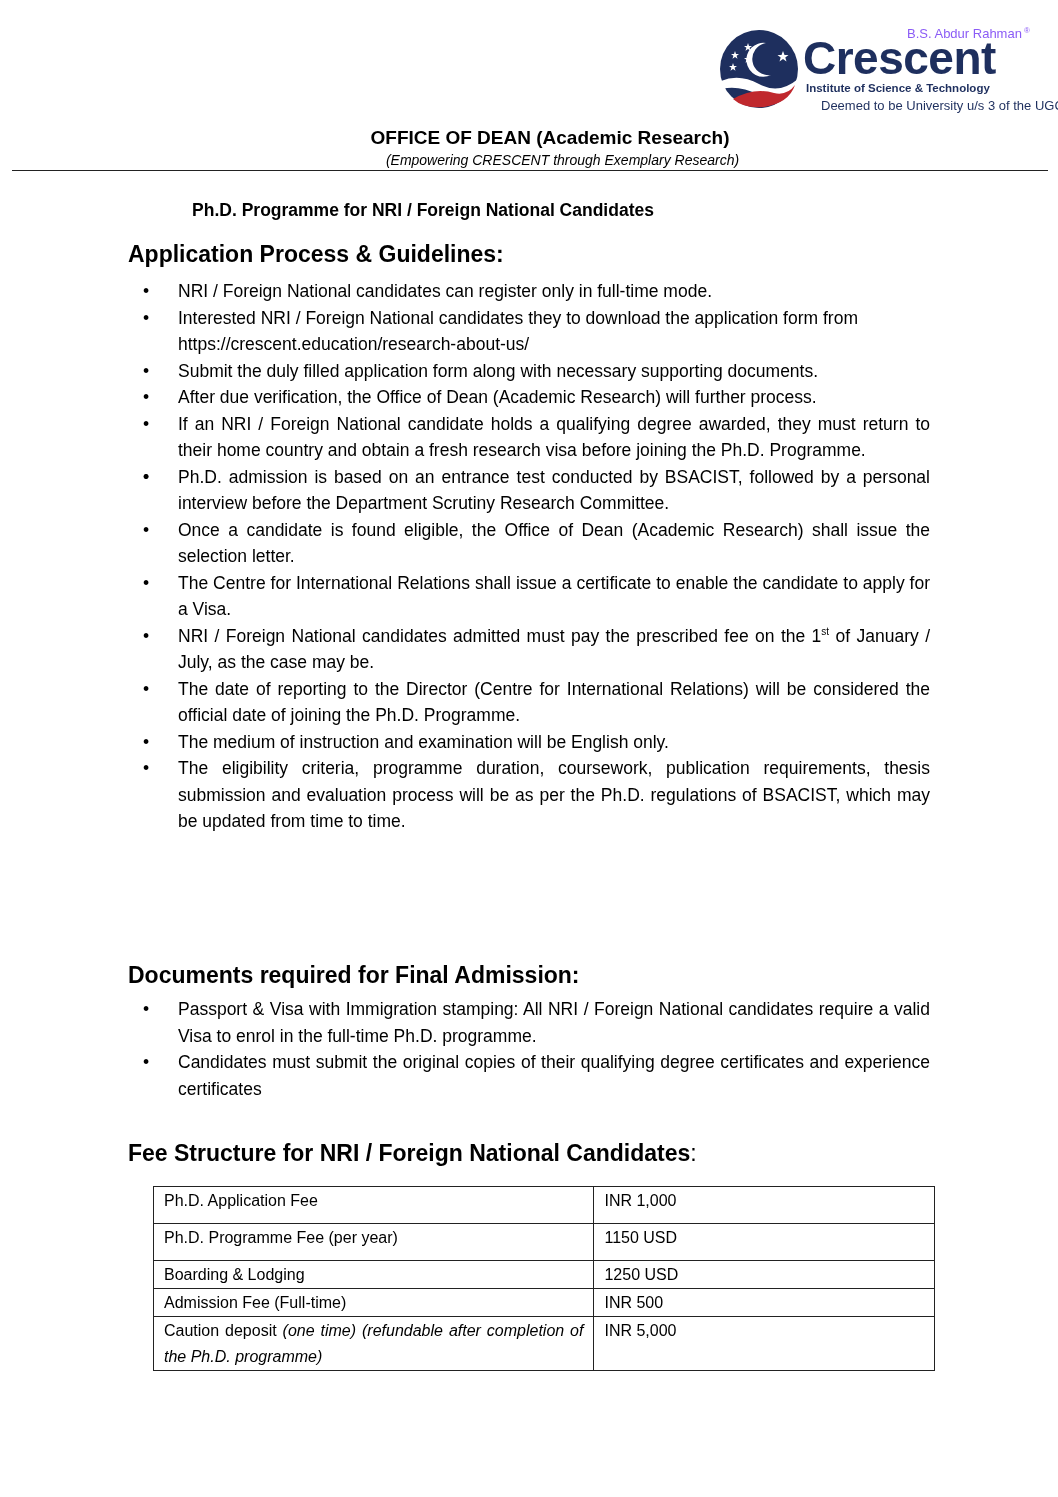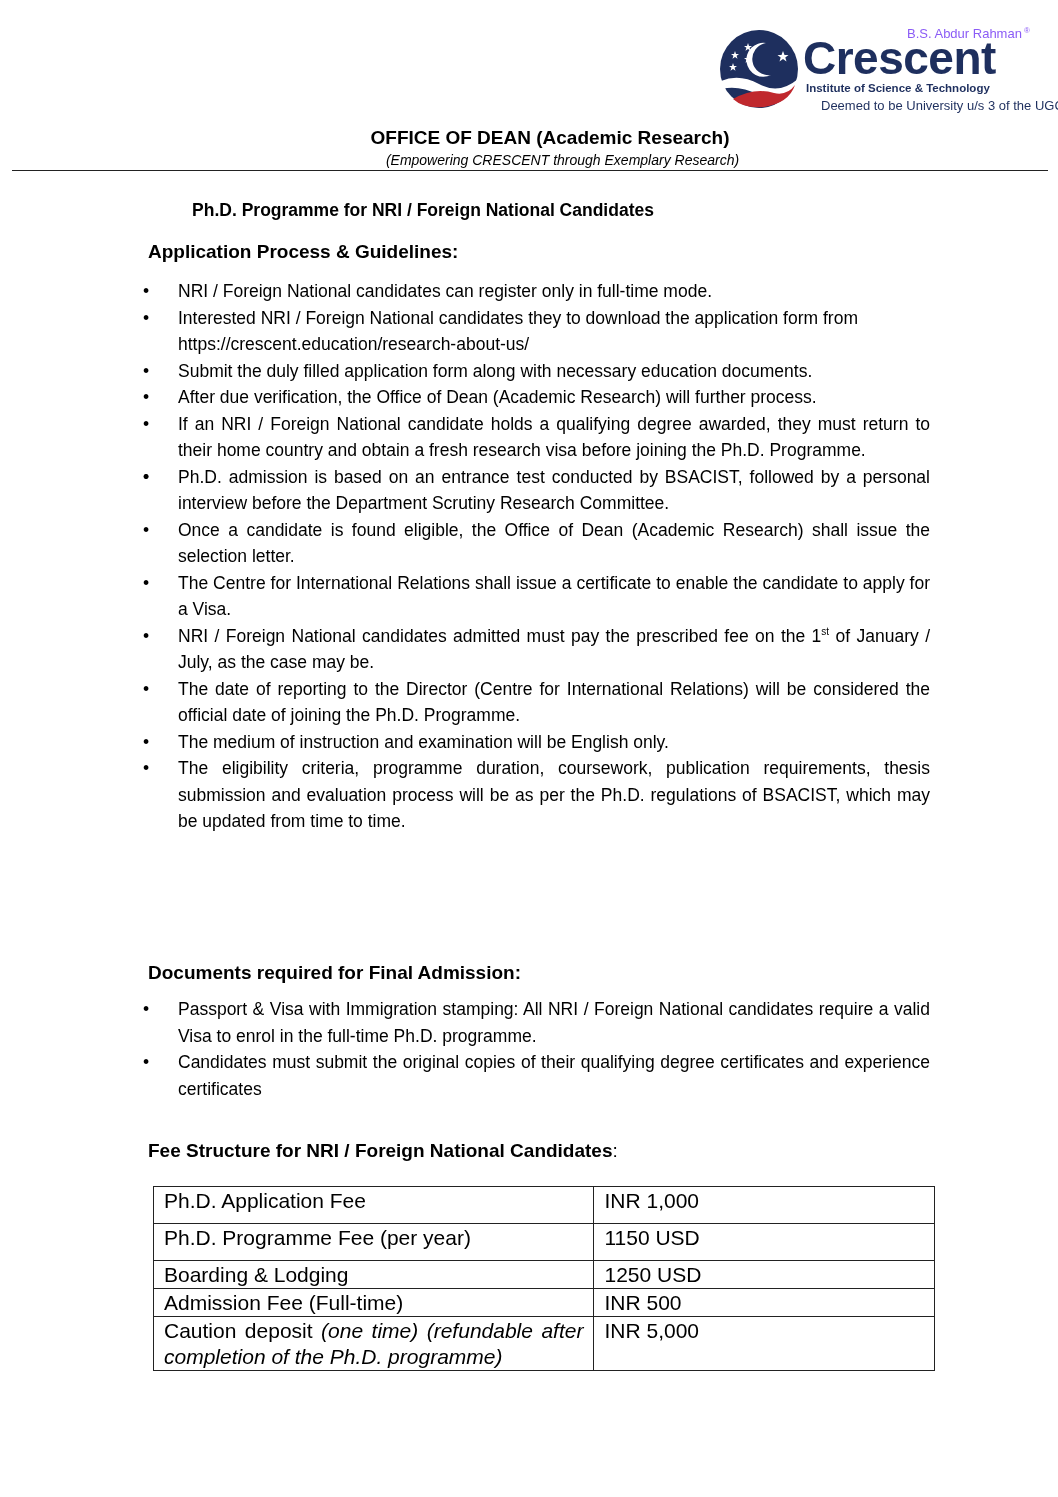--- a/index.html
+++ b/index.html
@@ -101,24 +101,23 @@
       left: 0;
       width: 846px;
       top: 200px;
       text-align: center;
       font-size: 17.5px;
       font-weight: bold;
     }
     .section-heading {
       position: absolute;
       left: 128px;
-      font-size: 19px;
-      font-weight: bold;
-      white-space: nowrap;
-      margin-left: 20px;
+      font-size: 23px;
+      font-weight: bold;
+      white-space: nowrap;
     }
     .bullets {
       position: absolute;
       left: 128px;
       width: 802px;
       margin: 0;
       padding: 0;
       list-style: none;
     }
     .bullets li {
@@ -136,21 +135,21 @@
     sup {
       font-size: 10px;
       line-height: 0;
     }
     .fee-table {
       position: absolute;
       left: 153px;
       top: 1186px;
       width: 782px;
       border-collapse: collapse;
-      font-size: 21px;
+      font-size: 16px;
     }
     .fee-table td {
       border: 1px solid #222;
       vertical-align: top;
       padding: 1px 10px 0 10px;
       line-height: 26px;
     }
     .fee-table td.label-col {
       width: 420px;
       text-align: justify;
@@ -193,21 +192,21 @@
 <div class="doc-title">Ph.D. Programme for NRI / Foreign National Candidates</div>
 
 <div class="section-heading" style="top:241px;">Application Process &amp; Guidelines:</div>
 
 <ul class="bullets" style="top:278px;">
   <li><span class="dot">•</span><span>NRI / Foreign National candidates can register only in full-time mode.</span></li>
   <li>
       <span class="dot">•</span>
       <span style="display:block;text-align:left;">Interested NRI / Foreign National candidates they to download the application form from https://crescent.education/research-about-us/</span>
     </li>
-  <li><span class="dot">•</span><span>Submit the duly filled application form along with necessary education documents.</span></li>
+  <li><span class="dot">•</span><span>Submit the duly filled application form along with necessary supporting documents.</span></li>
   <li><span class="dot">•</span><span>After due verification, the Office of Dean (Academic Research) will further process.</span></li>
   <li><span class="dot">•</span><span>If an NRI / Foreign National candidate holds a qualifying degree awarded, they must return to their home country and obtain a fresh research visa before joining the Ph.D. Programme.</span></li>
   <li><span class="dot">•</span></li>
   <li><span class="dot">•</span><span>Ph.D. admission is based on an entrance test conducted by BSACIST, followed by a personal interview before the Department Scrutiny Research Committee.</span></li>
   <li><span class="dot">•</span><span>Once a candidate is found eligible, the Office of Dean (Academic Research) shall issue the selection letter.</span></li>
   <li><span class="dot">•</span><span>The Centre for International Relations shall issue a certificate to enable the candidate to apply for a Visa.</span></li>
   <li><span class="dot">•</span><span>NRI / Foreign National candidates admitted must pay the prescribed fee on the 1</span><sup>st</sup><span> of January / July, as the case may be.</span></li>
   <li><span class="dot">•</span><span>The date of reporting to the Director (Centre for International Relations) will be considered the official date of joining the Ph.D. Programme.</span></li>
   <li><span class="dot">•</span><span>The medium of instruction and examination will be English only.</span></li>
   <li><span class="dot">•</span><span>The eligibility criteria, programme duration, coursework, publication requirements, thesis submission and evaluation process will be as per the Ph.D. regulations of BSACIST, which may be updated from time to time.</span></li>

